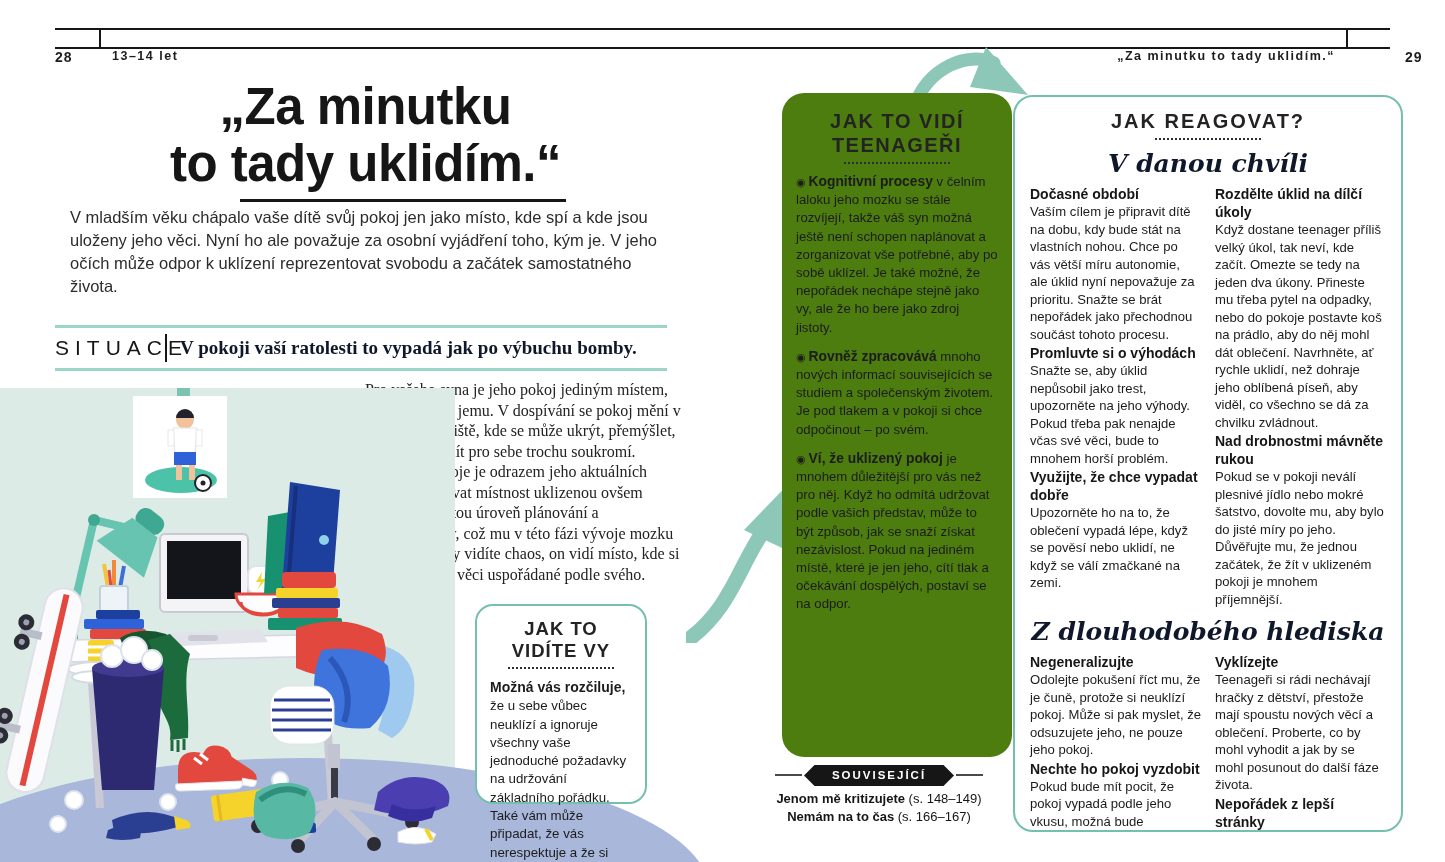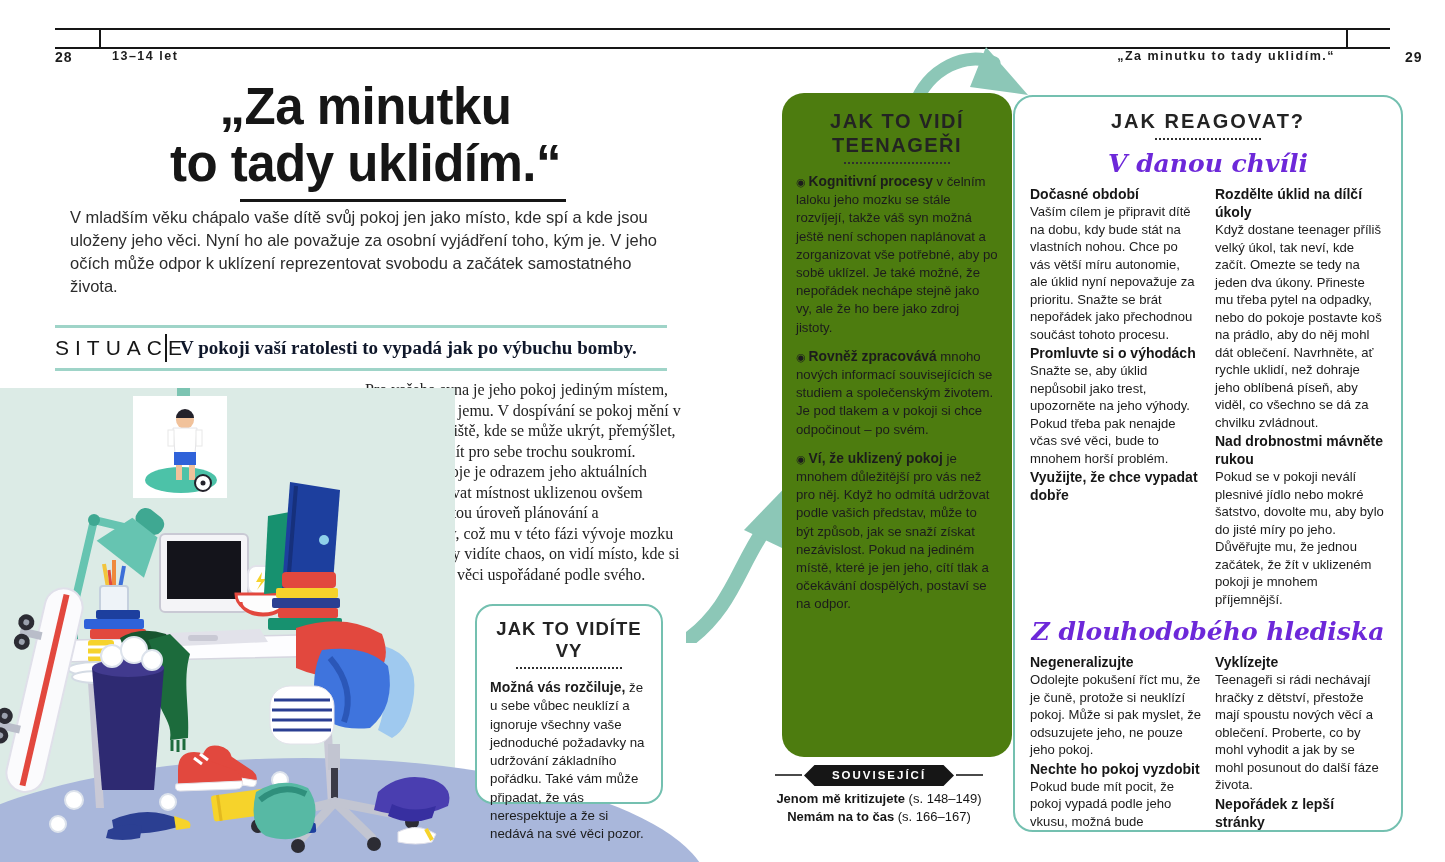--- a/index.html
+++ b/index.html
@@ -21,21 +21,21 @@
          font-size:16.5px;line-height:23px;color:#2c2c2c;}
   .sit-line{position:absolute;left:55px;width:612px;height:2.5px;background:#9fd4c8;}
   .sit-label{position:absolute;left:55px;top:336px;font-size:21px;font-weight:400;letter-spacing:6px;color:#161616;}
   .sit-pipe{position:absolute;left:165px;top:334px;width:1.5px;height:28px;background:#161616;}
   .sit-text{position:absolute;left:180px;top:337px;font-family:"Liberation Serif",serif;
             font-weight:700;font-size:19px;color:#0f172a;}
   .body-par{position:absolute;left:365px;top:380px;width:324px;margin:0;
             font-family:"Liberation Serif",serif;font-size:16px;line-height:20.5px;color:#222;}
   .illu{position:absolute;left:0;top:388px;width:705px;height:474px;}
   
-  .your-view{position:absolute;left:475px;top:604px;width:188px;height:200px;box-sizing:border-box;
+  .your-view{position:absolute;left:475px;top:604px;width:172px;height:200px;box-sizing:border-box;
              background:#fff;border:2.5px solid #74c0b0;border-radius:18px;padding:12px 13px 10px;}
   .panel-h{margin:0;text-align:center;font-size:18.5px;font-weight:700;letter-spacing:1px;color:#232323;}
   .dash{width:106px;margin:5px auto 9px;border-bottom:2.5px dotted #2f2f2f;}
   .small-txt{font-size:13.3px;line-height:18.3px;margin:0;color:#1c1c1c;}
   .small-txt b{font-size:14px;}
   
   .arrow{position:absolute;}
   .arrow.low{left:686px;top:468px;width:118px;height:175px;}
   .arrow.top{left:908px;top:45px;width:122px;height:80px;}
   
@@ -51,21 +51,21 @@
          clip-path:polygon(7% 0,93% 0,100% 50%,93% 100%,7% 100%,0 50%);
          color:#fff;text-align:center;font-size:11.5px;font-weight:700;letter-spacing:2px;line-height:21px;}
   .badge-line{position:absolute;top:774px;height:2px;background:#4a4a4a;width:27px;}
   .related{position:absolute;left:764px;top:790px;width:230px;text-align:center;}
   .related p{margin:0;font-size:13px;line-height:18px;color:#161616;}
   
   .react-panel{position:absolute;left:1013px;top:95px;width:390px;height:737px;box-sizing:border-box;
                background:#fff;border:2.5px solid #74c0b0;border-radius:20px;padding:13px 15px;overflow:hidden;}
   .react-panel h2{margin:0;text-align:center;font-size:20px;font-weight:700;letter-spacing:2px;color:#232323;}
   .script{margin:8px 0 7px;text-align:center;font-family:"DejaVu Serif",serif;font-style:italic;
-          font-weight:700;font-size:25px;color:#6d28d9;}
+          font-weight:700;font-size:25px;color:#0f172a;}
   .cols{display:flex;gap:14px;}
   .col{width:172px;}
   .col h4{margin:0;font-size:14px;line-height:18px;font-weight:700;color:#161616;}
   .col p{margin:0 0 1px;font-size:13.1px;line-height:17.5px;color:#1c1c1c;}
 </style>
 </head>
 <body>
 
 <div class="spread">
 
@@ -314,20 +314,21 @@
     <h2>JAK REAGOVAT?</h2>
     <div class="dash"></div>
     <h3 class="script">V danou chvíli</h3>
     <div class="cols">
       <div class="col">
         <h4>Dočasné období</h4>
         <p>Vaším cílem je připravit dítě na dobu, kdy bude stát na vlastních nohou. Chce po vás větší míru autonomie, ale úklid nyní nepovažuje za prioritu. Snažte se brát nepořádek jako přechodnou součást tohoto procesu.</p>
         <h4>Promluvte si o výhodách</h4>
         <p>Snažte se, aby úklid nepůsobil jako trest, upozorněte na jeho výhody. Pokud třeba pak nenajde včas své věci, bude to mnohem horší problém.</p>
         <h4>Využijte, že chce vypadat dobře</h4>
+        <p>Upozorněte ho na to, že oblečení vypadá lépe, když se pověsí nebo uklidí, ne když se válí zmačkané na zemi.</p>
       </div>
       <div class="col">
         <h4>Rozdělte úklid na dílčí úkoly</h4>
         <p>Když dostane teenager příliš velký úkol, tak neví, kde začít. Omezte se tedy na jeden dva úkony. Přineste mu třeba pytel na odpadky, nebo do pokoje postavte koš na prádlo, aby do něj mohl dát oblečení. Navrhněte, ať rychle uklidí, než dohraje jeho oblíbená píseň, aby viděl, co všechno se dá za chvilku zvládnout.</p>
         <h4>Nad drobnostmi mávněte rukou</h4>
         <p>Pokud se v pokoji neválí plesnivé jídlo nebo mokré šatstvo, dovolte mu, aby bylo do jisté míry po jeho. Důvěřujte mu, že jednou začátek, že žít v uklizeném pokoji je mnohem příjemnější.</p>
       </div>
     </div>
     <h3 class="script">Z dlouhodobého hlediska</h3>
     <div class="cols">

